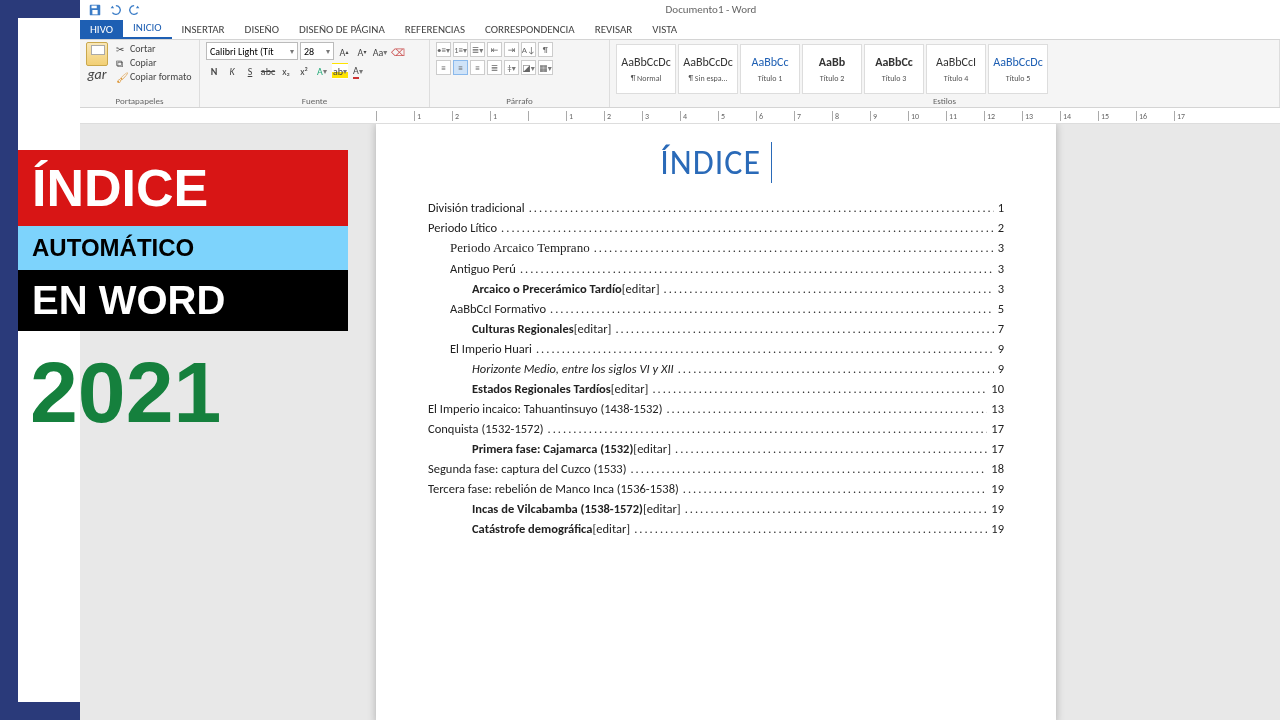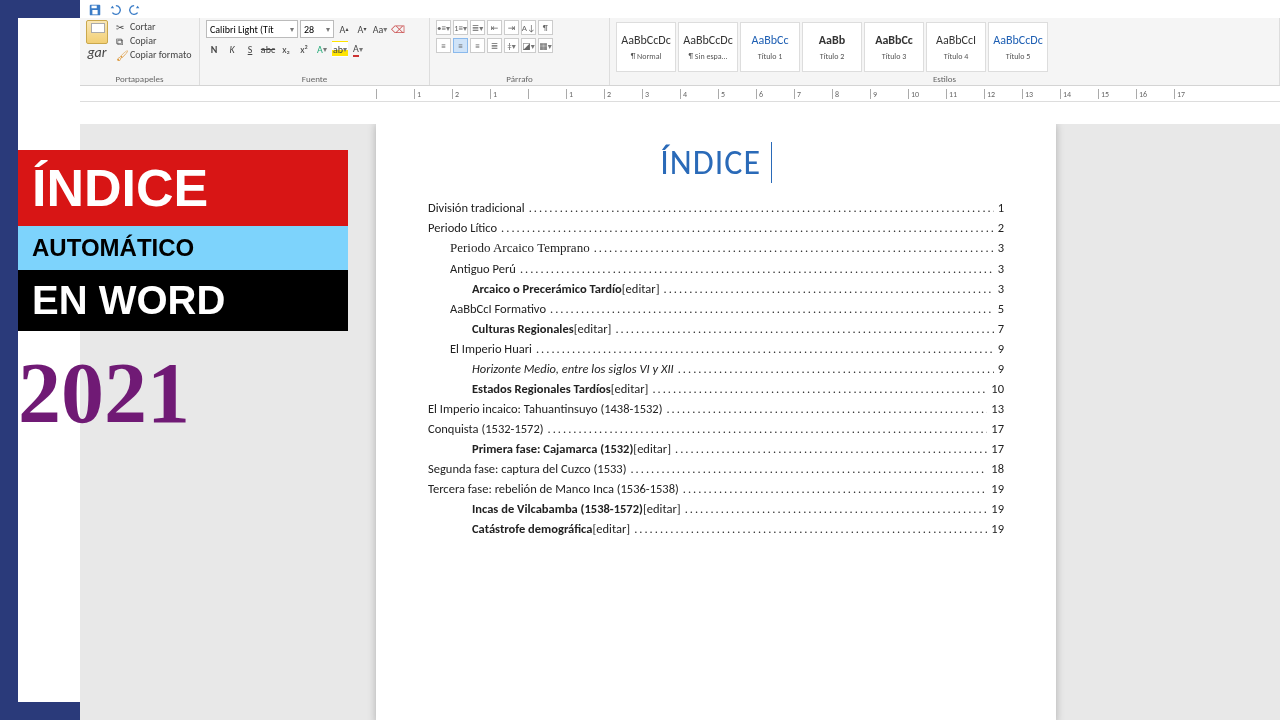--- a/index.html
+++ b/index.html
@@ -27,21 +27,21 @@
 .group { border-right: 1px solid #ddd; padding: 2px 6px 0 6px; display: flex; flex-direction: column; justify-content: space-between; }
 .group-body { display: flex; gap: 4px; align-items: center; flex-wrap: wrap; }
 .group-title { font-size: 9px; color: #666; text-align: center; padding: 1px 0; }
 .clip-col { display: flex; flex-direction: column; gap: 1px; font-size: 10px; color: #444; }
 .clip-row { display: flex; align-items: center; gap: 3px; }
 .mini-icon { width: 11px; height: 11px; display: inline-block; }
 .paste-big { display: flex; flex-direction: column; align-items: center; font-size: 14px; color: #444; margin-right: 4px; font-style: italic; }
 .paste-big .pb { width: 22px; height: 24px; background: linear-gradient(#f9e7b7,#f2cf74); border: 1px solid #caa84c; border-radius: 2px; position: relative; }
 .paste-big .pb::after { content:""; position:absolute; top:2px; left:4px; width:12px; height:8px; background:#fff; border:1px solid #aaa; }
 
-.font-row { display: flex; gap: 2px; align-items: center; }
+.font-row { display: flex; gap: 2px; align-items: flex-end; }
 .font-sel { width: 92px; height: 18px; font-size: 10px; border: 1px solid #bbb; background: #fff; padding: 0 3px; display:flex; align-items:center; justify-content:space-between; }
 .size-sel { width: 34px; height: 18px; font-size: 10px; border: 1px solid #bbb; background: #fff; padding:0 3px; display:flex; align-items:center; justify-content:space-between; }
 .tiny-btn { width: 16px; height: 16px; border: 1px solid transparent; background: transparent; font-size: 10px; color: #444; display:flex; align-items:center; justify-content:center; cursor:pointer; }
 .font-row2 { display: flex; gap: 2px; align-items:center; margin-top: 3px; }
 
 .para-row { display:flex; gap:2px; }
 .sq { width:15px; height:15px; border:1px solid #ccc; background:#fff; display:flex; align-items:center; justify-content:center; font-size:9px; color:#666; cursor:pointer; }
 .sq.on { background:#cfe3f8; border-color:#8ab9ec; }
 
 
@@ -77,21 +77,21 @@
 .italic .tt-text { font-style:italic; }
 .serif .tt-text { font-family: "Times New Roman", serif; font-size:13px; }
 .ed { font-weight:normal; font-style:normal; }
 
 
 .banner { position:absolute; left:18px; top:150px; width:330px; z-index:50; }
 .ban { padding: 8px 14px; font-weight:800; font-family: Arial, sans-serif; }
 .ban.red { background:#d81515; color:#fff; font-size:52px; }
 .ban.yellow { background:#7dd3fc; color:#000; font-size:24px; }
 .ban.black { background:#000; color:#fff; font-size:40px; }
-.year { color:#701a75; font-size:86px; font-weight:800; font-family:Liberation Serif, serif; margin-top:12px; }
+.year { color:#15803d; font-size:86px; font-weight:800; font-family:Liberation Sans, sans-serif; margin-top:12px; margin-left:12px; }
 
 .dd { font-size:8px; color:#777; }
 @keyframes blink { 50% { border-color:transparent; } }
 </style>
 </head>
 <body>
 
 <div class="frame"></div>
 
 <div class="inner">
@@ -106,22 +106,34 @@
             </svg></span>
         <span class="icon"><svg viewBox="0 0 16 16" width="14" height="14">
               <path d="M9 3a5 5 0 1 1-4 8" fill="none" stroke="#3a7cc7" stroke-width="1.5"></path>
               <path d="M3 6l2-3 2 3z" fill="#3a7cc7"></path>
             </svg></span>
         <span class="icon"><svg viewBox="0 0 16 16" width="14" height="14">
               <path d="M7 3a5 5 0 1 0 4 8" fill="none" stroke="#3a7cc7" stroke-width="1.5"></path>
               <path d="M13 6l-2-3-2 3z" fill="#3a7cc7"></path>
             </svg></span>
       </div>
-    </div>
-
+      <div class="title-center">Documento1 - Word</div>
+    </div>
+
+    <div class="ribbon-tabs">
+      <div class="tab file">HIVO</div>
+      <div class="tab active">INICIO</div>
+      <div class="tab">INSERTAR</div>
+      <div class="tab">DISEÑO</div>
+      <div class="tab">DISEÑO DE PÁGINA</div>
+      <div class="tab">REFERENCIAS</div>
+      <div class="tab">CORRESPONDENCIA</div>
+      <div class="tab">REVISAR</div>
+      <div class="tab">VISTA</div>
+    </div>
 
     <div class="ribbon">
 
       <div class="group" style="width:120px">
         <div class="group-body">
           <div class="paste-big">
             <div class="pb"></div>
             <span>gar</span>
           </div>
           <div class="clip-col">

